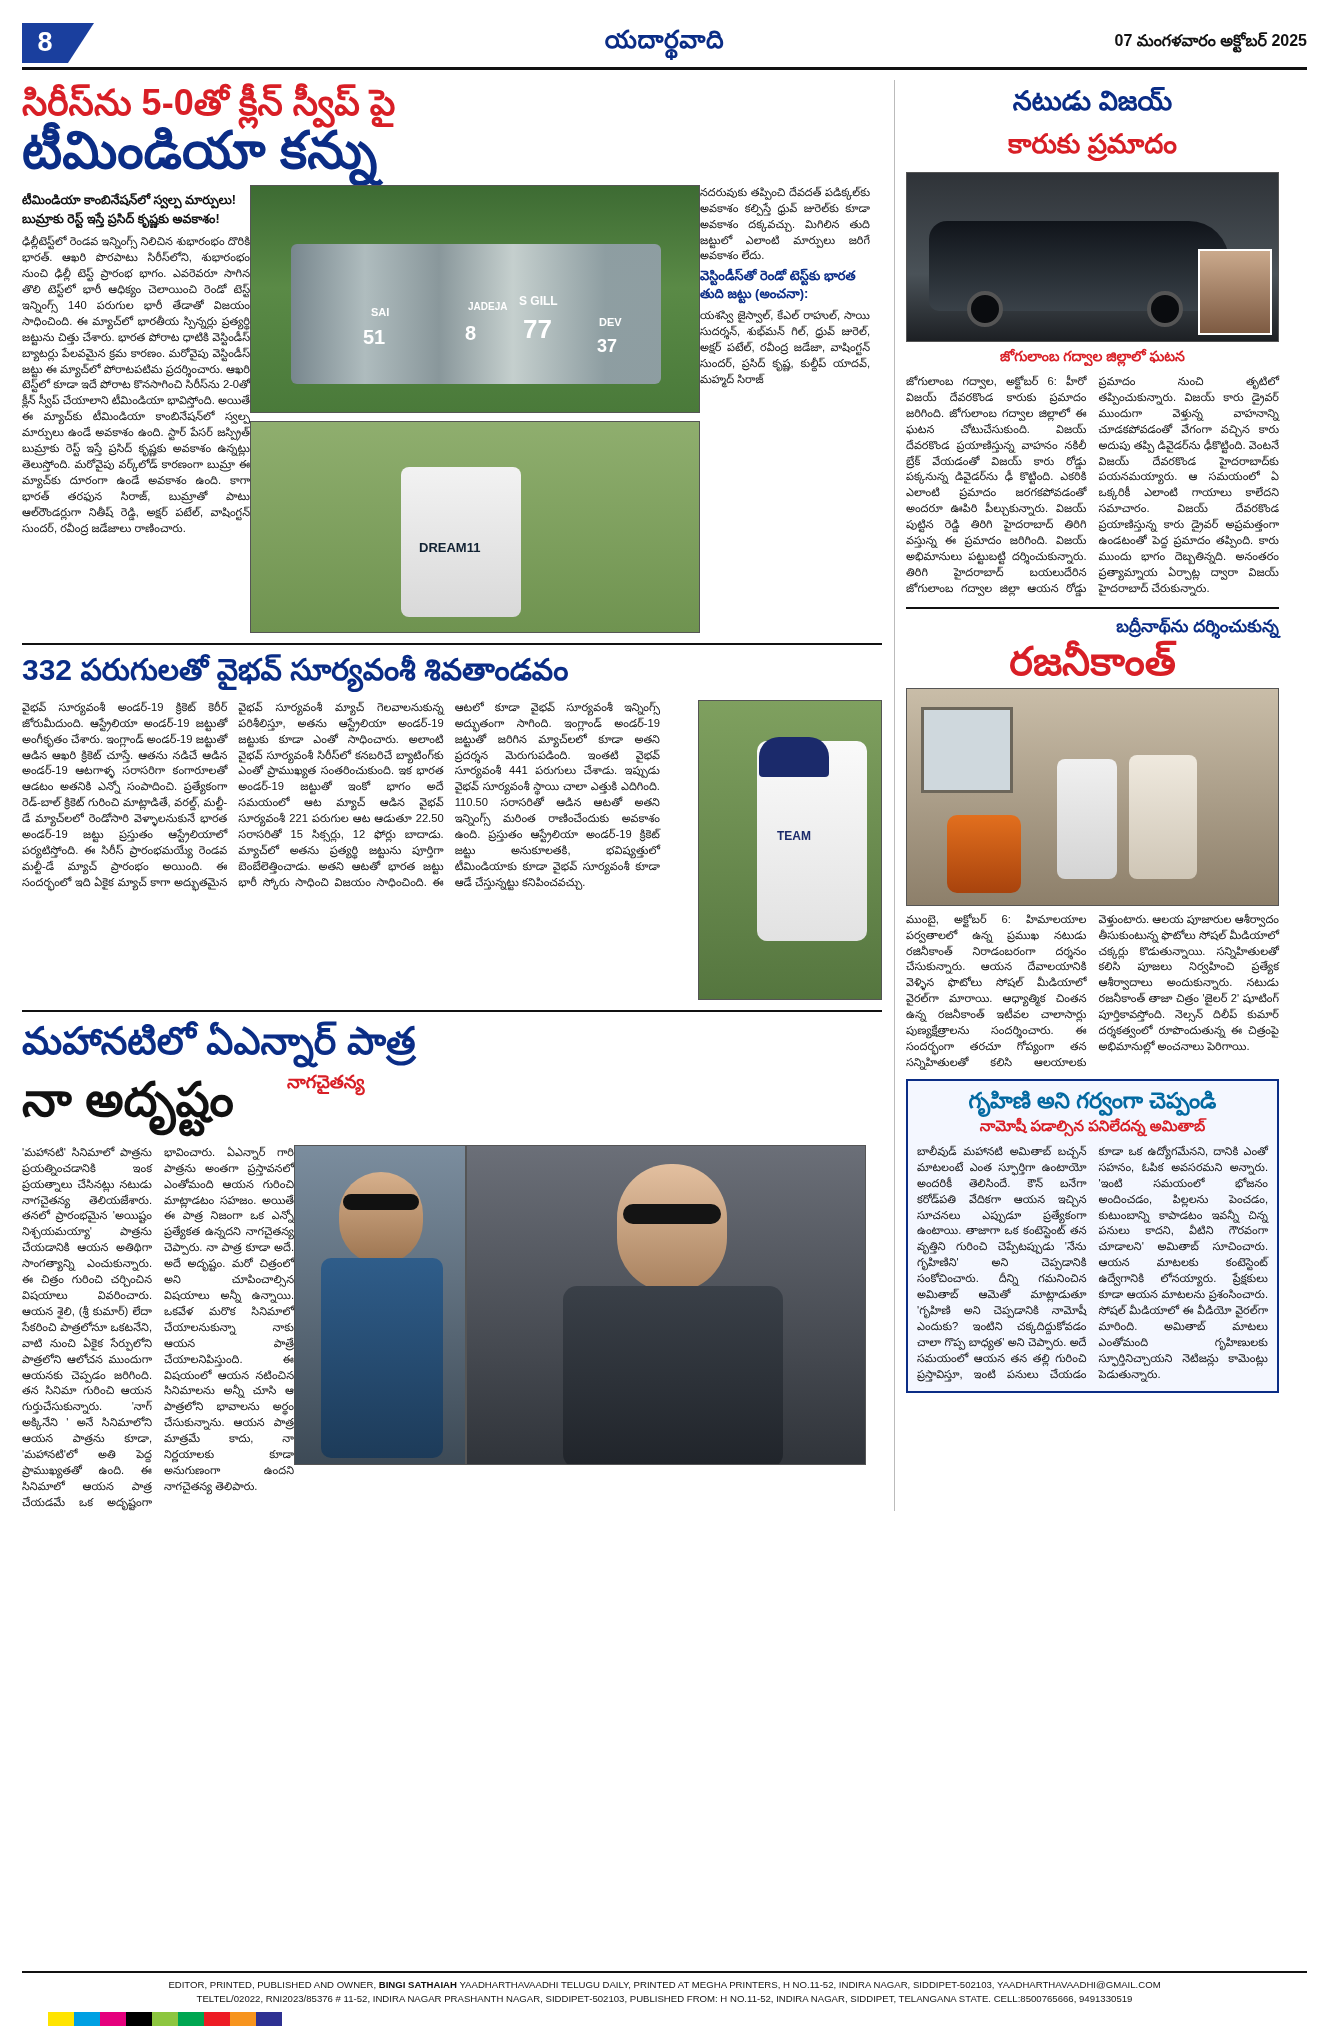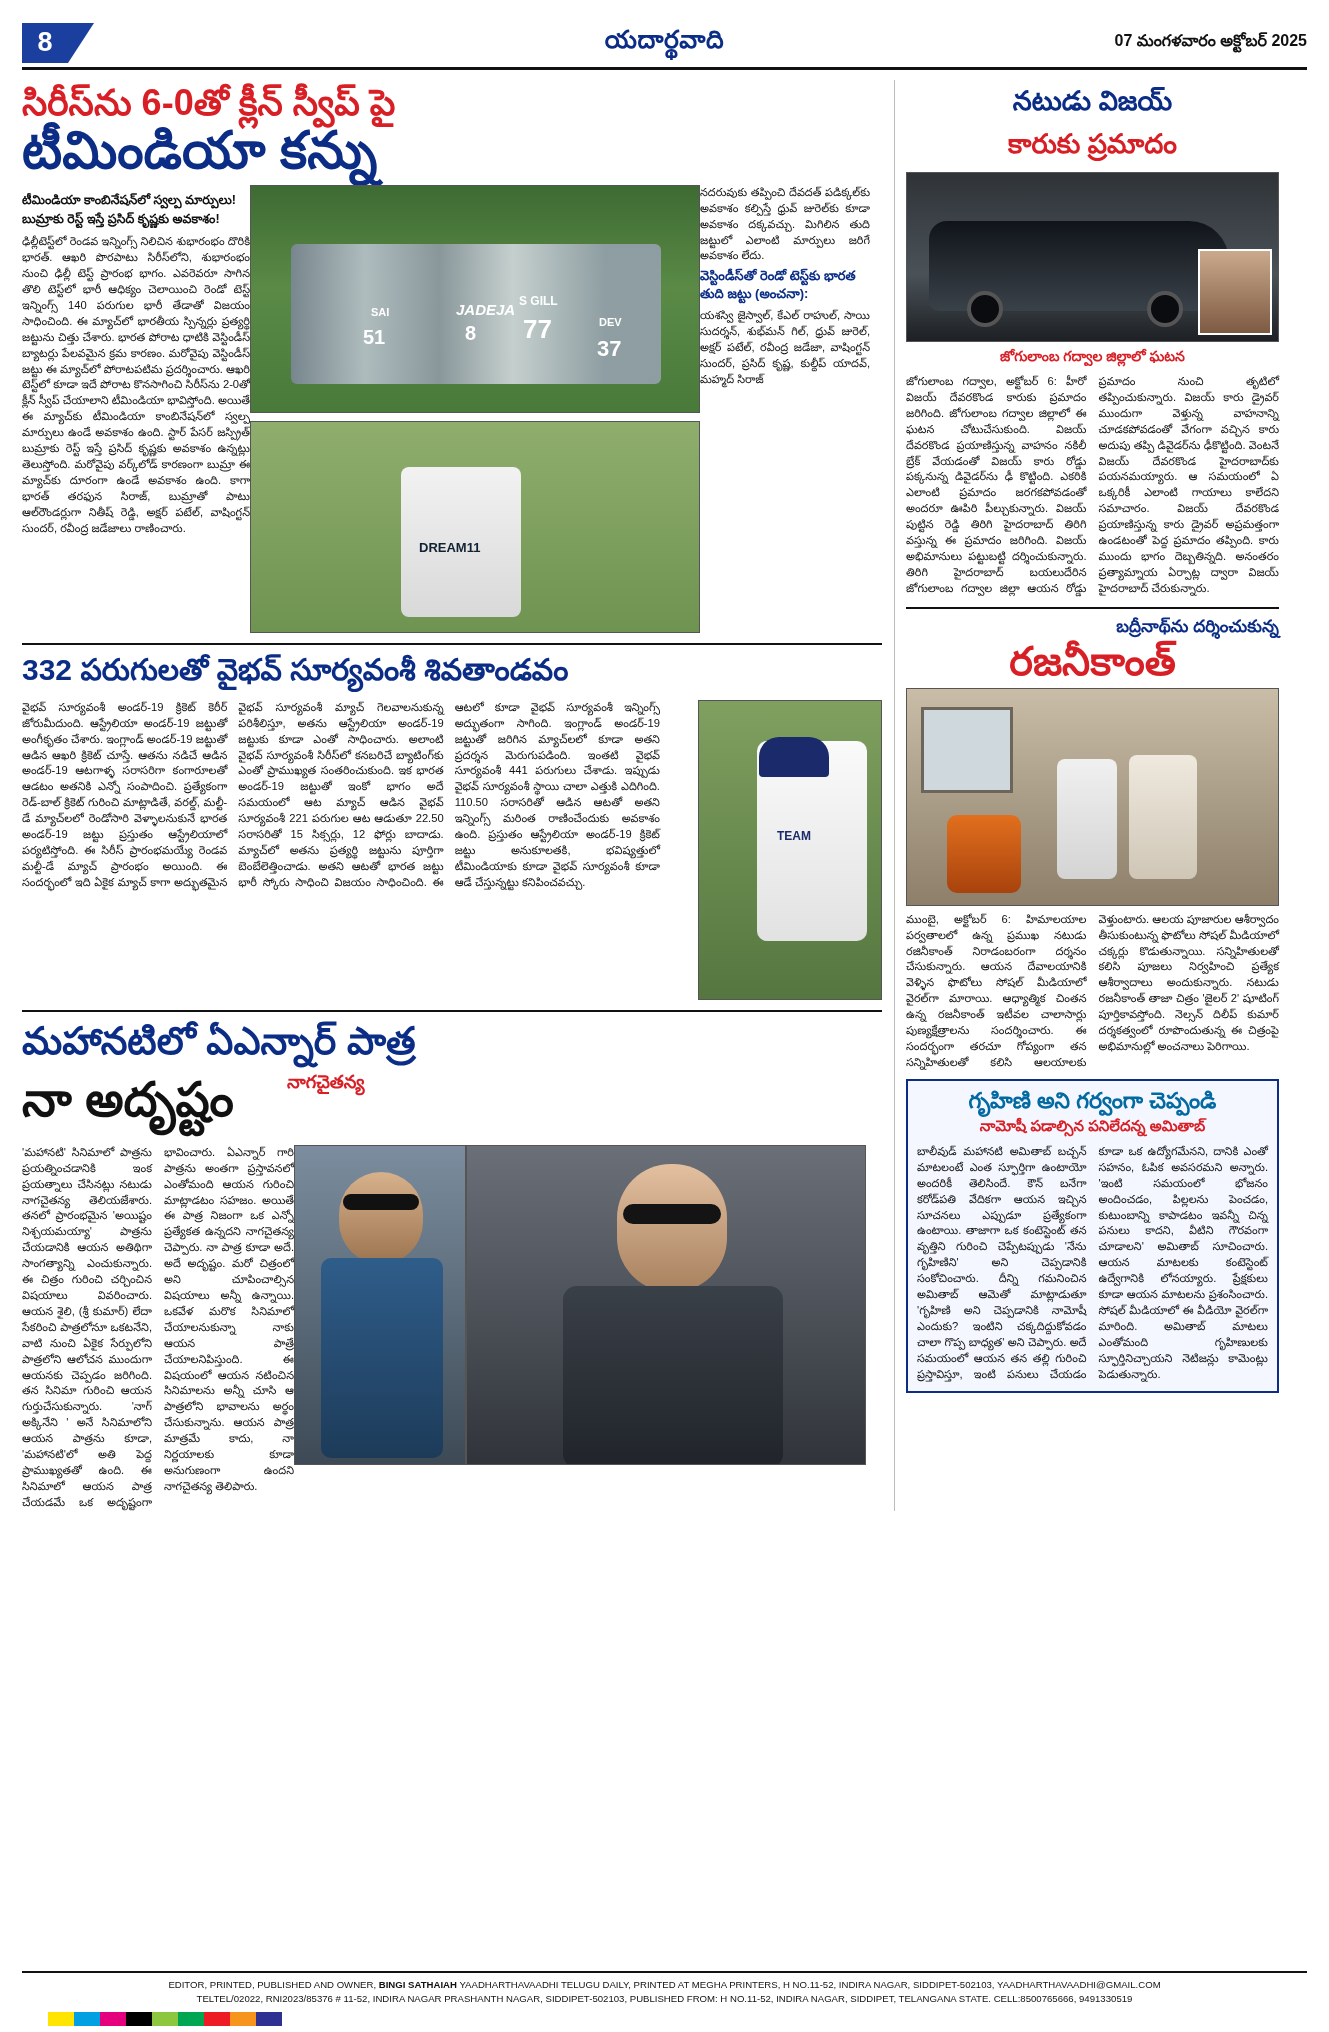--- a/index.html
+++ b/index.html
@@ -132,40 +132,40 @@
     </div>
     <div class="mast-title">యదార్థవాది</div>
     <div class="mast-date">07 మంగళవారం అక్టోబర్ 2025</div>
   </div>
 
   <div class="content">
 
     <div class="col-left">
 
       <div>
-        <h1 class="red">సిరీస్‌ను 6-0తో క్లీన్ స్వీప్ పై</h1>
+        <h1 class="red">సిరీస్‌ను 5-0తో క్లీన్ స్వీప్ పై</h1>
         <h1 class="blue">టీమిండియా కన్ను</h1>
 
         <div class="flexrow" style="margin-top:4px;">
           <div style="width:228px;">
             <div class="kicker">టీమిండియా కాంబినేషన్‌లో స్వల్ప మార్పులు! బుమ్రాకు రెస్ట్ ఇస్తే ప్రసిద్ కృష్ణకు అవకాశం!</div>
             <div class="body-text">ఢిల్లీటెస్ట్‌లో రెండవ ఇన్నింగ్స్ నిలిచిన శుభారంభం దొరికి భారత్. ఆఖరి పొరపాటు సిరీస్‌లోని, శుభారంభం నుంచి ఢిల్లీ టెస్ట్ ప్రారంభ భాగం. ఎవరెవరూ సాగిన తొలి టెస్ట్‌లో భారీ ఆధిక్యం చెలాయించి రెండో టెస్ట్ ఇన్నింగ్స్ 140 పరుగుల భారీ తేడాతో విజయం సాధించింది. ఈ మ్యాచ్‌లో భారతీయ స్పిన్నర్లు ప్రత్యర్థి జట్టును చిత్తు చేశారు. భారత పోరాట ధాటికి వెస్టిండీస్ బ్యాటర్లు పేలవమైన క్రమ కారణం. మరోవైపు వెస్టిండీస్ జట్టు ఈ మ్యాచ్‌లో పోరాటపటిమ ప్రదర్శించారు. ఆఖరి టెస్ట్‌లో కూడా ఇదే పోరాట కొనసాగించి సిరీస్‌ను 2-0తో క్లీన్ స్వీప్ చేయాలాని టీమిండియా భావిస్తోంది. అయితే ఈ మ్యాచ్‌కు టీమిండియా కాంబినేషన్‌లో స్వల్ప మార్పులు ఉండే అవకాశం ఉంది. స్టార్ పేసర్ జస్ప్రిత్ బుమ్రాకు రెస్ట్ ఇస్తే ప్రసిద్ కృష్ణకు అవకాశం ఉన్నట్లు తెలుస్తోంది. మరోవైపు వర్క్‌లోడ్ కారణంగా బుమ్రా ఈ మ్యాచ్‌కు దూరంగా ఉండే అవకాశం ఉంది. కాగా భారత్ తరఫున సిరాజ్, బుమ్రాతో పాటు ఆల్‌రౌండర్లుగా నితీష్ రెడ్డి, అక్షర్ పటేల్, వాషింగ్టన్ సుందర్, రవీంద్ర జడేజాలు రాణించారు.</div>
           </div>
 
           <div style="width:450px;">
             <div class="photo ph-field" style="height:228px;">
               <div style="position:absolute;left:40px;top:58px;width:370px;height:140px;background:linear-gradient(90deg,#7b8794,#b7c1c9 20%,#8e99a3 40%,#cfd6da 60%,#93a0aa 85%);border-radius:6px;opacity:.92;"></div>
               <span class="imgtext" style="left:120px;top:120px;font-size:11px;">SAI</span>
               <span class="imgtext" style="left:112px;top:140px;font-size:20px;">51</span>
-              <span class="imgtext" style="left:205px;top:115px;font-size:15px;font-style:italic;">JADEJA</span>
+              <span class="imgtext" style="left:217px;top:115px;font-size:10px;">JADEJA</span>
               <span class="imgtext" style="left:214px;top:136px;font-size:20px;">8</span>
               <span class="imgtext" style="left:268px;top:108px;font-size:12px;">S GILL</span>
               <span class="imgtext" style="left:272px;top:128px;font-size:26px;">77</span>
               <span class="imgtext" style="left:348px;top:130px;font-size:11px;">DEV</span>
-              <span class="imgtext" style="left:346px;top:150px;font-size:22px;">37</span>
+              <span class="imgtext" style="left:346px;top:150px;font-size:18px;">37</span>
             </div>
             <div class="photo ph-pitch" style="height:212px;margin-top:8px;padding-left:48px;">
               <div style="position:absolute;left:150px;top:45px;width:120px;height:150px;background:linear-gradient(#f2f2f2,#d9d9d9);border-radius:8px;"></div>
               <span class="imgtext" style="left:168px;top:118px;font-size:13px;color:#123;">DREAM11</span>
             </div>
           </div>
 
           <div style="width:170px;">
             <div class="body-text">నదరువుకు తప్పించి దేవదత్ పడిక్కల్‌కు అవకాశం కల్పిస్తే ధ్రువ్ జురెల్‌కు కూడా అవకాశం దక్కవచ్చు. మిగిలిన తుది జట్టులో ఎలాంటి మార్పులు జరిగే అవకాశం లేదు.</div>
             <div class="sub-blue">వెస్టిండీస్‌తో రెండో టెస్ట్‌కు భారత తుది జట్టు (అంచనా):</div>

